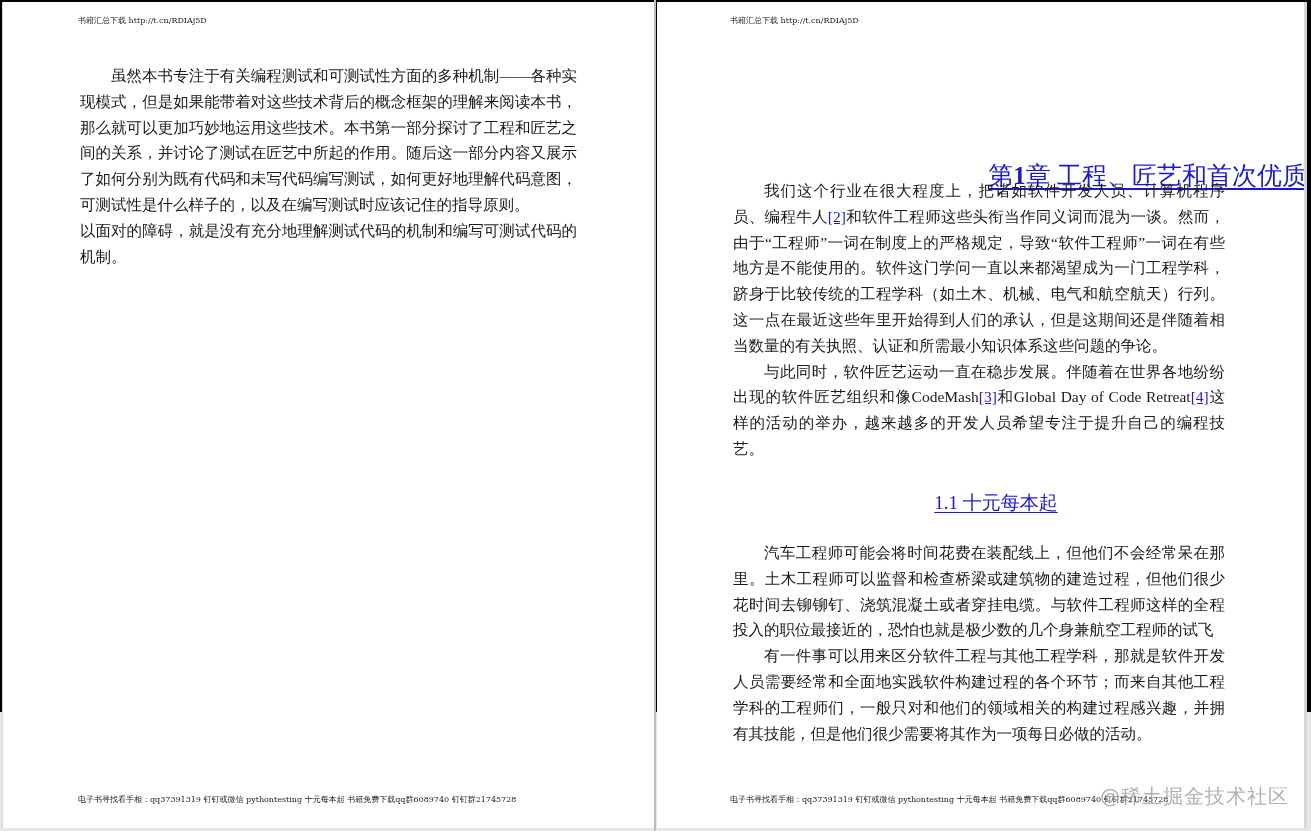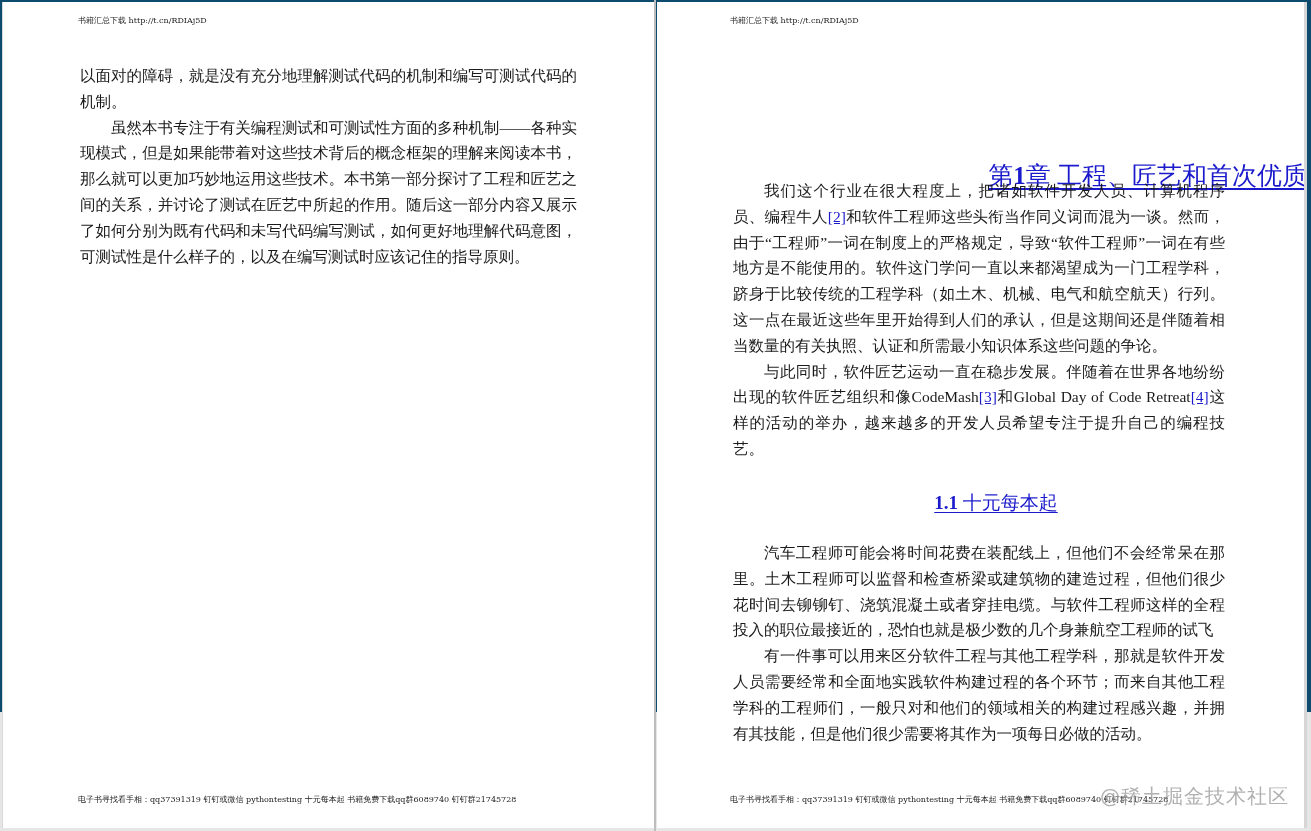--- a/index.html
+++ b/index.html
@@ -8,21 +8,21 @@
       width: 1311px;
       height: 831px;
       overflow: hidden;
       background: #e6e6e6;
     }
     .viewer {
       position: absolute;
       left: 0; top: 0;
       width: 1311px;
       height: 712px;
-      background: #0c4a6e;
+      background: #000000;
     }
     .page {
       position: absolute;
       top: 2px;
       height: 826px;
       background: #ffffff;
       box-sizing: border-box;
       overflow: hidden;
     }
     .page-left {
@@ -98,21 +98,21 @@
       width: 650px;
       top: 488px;
       text-align: center;
       font-family: "Liberation Serif", "DejaVu Serif", serif;
       font-size: 19px;
       color: #1a1acc;
       text-decoration: underline;
       text-underline-offset: 3px;
       cursor: pointer;
     }
-    .section-title b { font-weight: bold; margin-left: 28px; }
+    .section-title b { font-weight: normal; margin-left: 28px; }
 
     .ref-link {
       color: #1a1acc;
       text-decoration: underline;
       cursor: pointer;
     }
 
     .block-1 { top: 176px; }
     .block-2 { top: 538px; }
 
@@ -129,22 +129,22 @@
   </style>
 </head>
 <body>
 
 <div class="viewer">
 
   <div class="page page-left">
     <div class="header-line">书籍汇总下载 http://t.cn/RDIAj5D</div>
 
     <div class="body-text">
+      <p class="para indent">虽然本书专注于有关编程测试和可测试性方面的多种机制——各种实现模式，但是如果能带着对这些技术背后的概念框架的理解来阅读本书，那么就可以更加巧妙地运用这些技术。本书第一部分探讨了工程和匠艺之间的关系，并讨论了测试在匠艺中所起的作用。随后这一部分内容又展示了如何分别为既有代码和未写代码编写测试，如何更好地理解代码意图，可测试性是什么样子的，以及在编写测试时应该记住的指导原则。</p>
       <p class="para">以面对的障碍，就是没有充分地理解测试代码的机制和编写可测试代码的机制。</p>
-      <p class="para indent">虽然本书专注于有关编程测试和可测试性方面的多种机制——各种实现模式，但是如果能带着对这些技术背后的概念框架的理解来阅读本书，那么就可以更加巧妙地运用这些技术。本书第一部分探讨了工程和匠艺之间的关系，并讨论了测试在匠艺中所起的作用。随后这一部分内容又展示了如何分别为既有代码和未写代码编写测试，如何更好地理解代码意图，可测试性是什么样子的，以及在编写测试时应该记住的指导原则。</p>
     </div>
 
     <div class="footer-line">电子书寻找看手相：qq37391319 钉钉或微信 pythontesting 十元每本起 书籍免费下载qq群6089740 钉钉群21745728</div>
   </div>
 
   <div class="divider"></div>
 
   <div class="page page-right">
     <div class="header-line">书籍汇总下载 http://t.cn/RDIAj5D</div>
 

